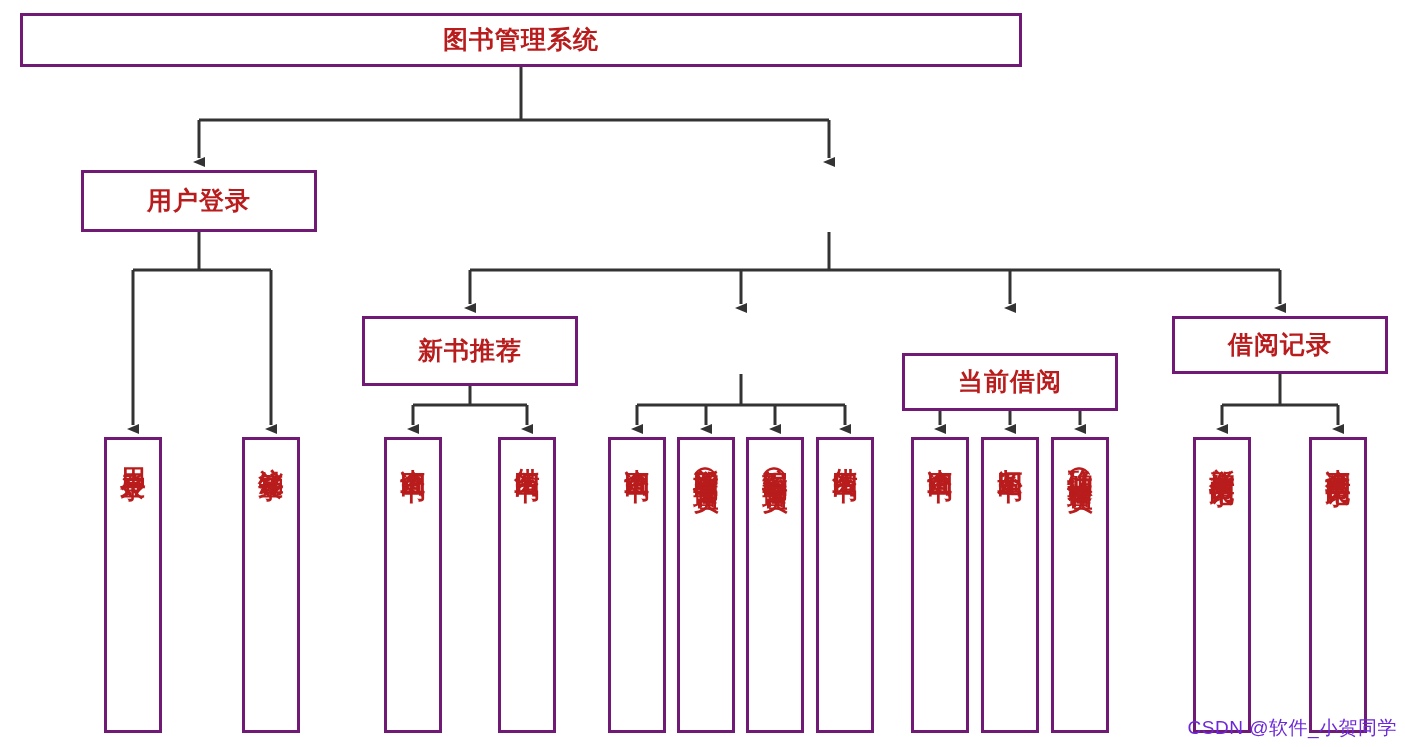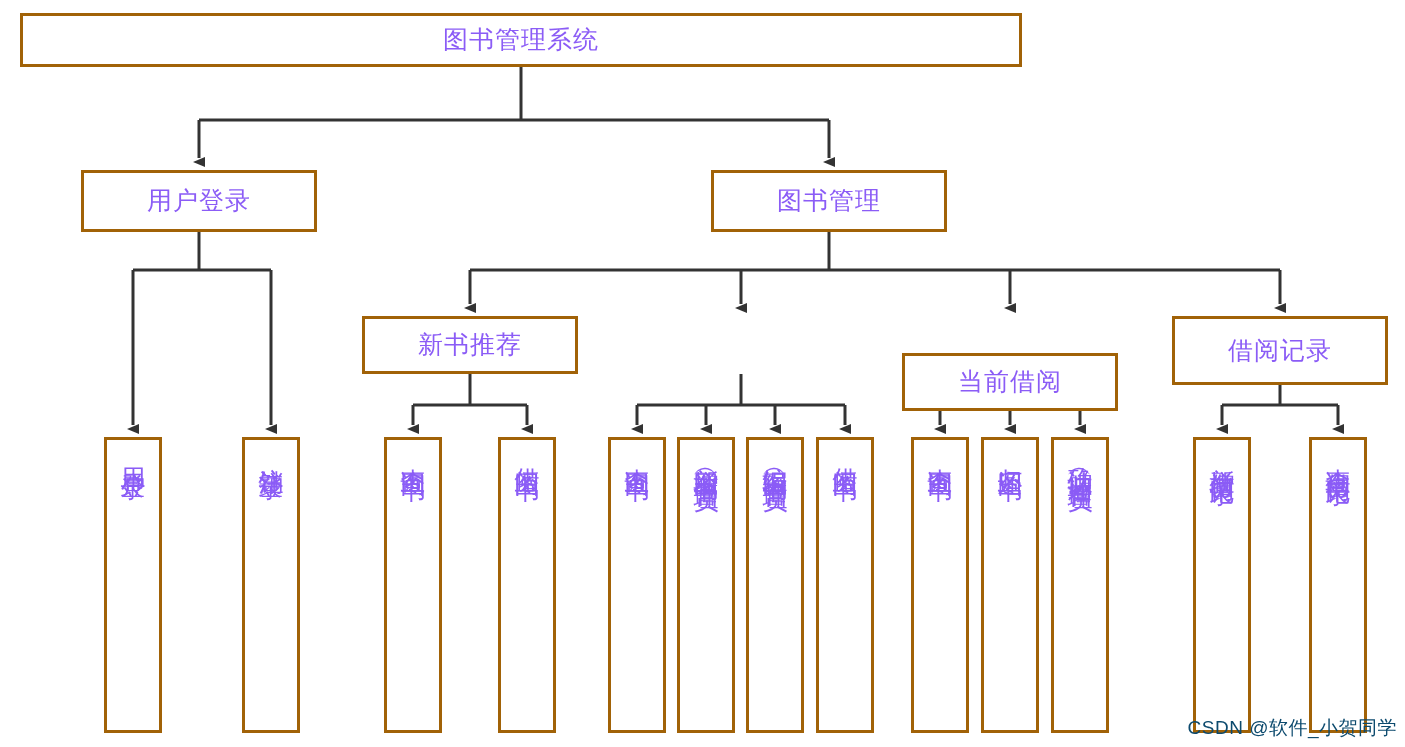--- a/index.html
+++ b/index.html
@@ -22,25 +22,26 @@
     left: 0;
     top: 0;
     width: 1405px;
     height: 747px;
     pointer-events: none;
   }
   .node {
     position: absolute;
     box-sizing: border-box;
     background: #ffffff;
-    border: 3px solid #a16207;
+    border: 3px solid #701a75;
     display: flex;
     align-items: center;
     justify-content: center;
-    color: #8b5cf6;
+    color: #b91c1c;
+    font-weight: bold;
   }
   .node .label {
     text-align: center;
     line-height: 1.18;
     letter-spacing: 1px;
     white-space: pre;
   }
   .node-root .label { font-size: 25px; }
   .node-l2 .label  { font-size: 25px; }
   .node-l3 .label  { font-size: 25px; }
@@ -55,21 +56,21 @@
     text-orientation: upright;
     letter-spacing: 3px;
     line-height: 1.0;
     white-space: nowrap;
   }
   .watermark {
     position: absolute;
     right: 8px;
     bottom: 6px;
     font-size: 19px;
-    color: #0c4a6e;
+    color: #6d28d9;
     letter-spacing: 0.5px;
     white-space: nowrap;
   }
 </style>
 </head>
 <body>
 
 <div id="canvas">
 
   <svg class="edges" viewBox="0 0 1405 747">
@@ -122,31 +123,28 @@
     </g>
   </svg>
 
   <div class="node node-root" style="left:20px; top:13px; width:1002px; height:54px;">
     <span class="label">图书管理系统</span>
   </div>
 
   <div class="node node-l2" style="left:81px; top:170px; width:236px; height:62px;">
     <span class="label">用户登录</span>
   </div>
-  <div class="node node-l2" style="left:711px; top:170px; width:236px; height:62px;">
-    <span class="label">图书管理</span>
-  </div>
 
-  <div class="node node-l3" style="left:362px; top:316px; width:216px; height:58px;">
+  <div class="node node-l3" style="left:362px; top:316px; width:216px; height:70px;">
     <span class="label">新书推荐</span>
   </div>
   <div class="node node-l3" style="left:902px; top:316px; width:216px; height:58px;margin-top:37px;">
     <span class="label">当前借阅</span>
   </div>
-  <div class="node node-l3" style="left:1172px; top:316px; width:216px; height:69px;">
+  <div class="node node-l3" style="left:1172px; top:316px; width:216px; height:58px;">
     <span class="label">借阅记录</span>
   </div>
 
   <div class="node node-leaf" style="left:104px; top:437px; width:58px; height:296px;">
     <span class="label">用户登录</span>
   </div>
   <div class="node node-leaf" style="left:242px; top:437px; width:58px; height:296px;">
     <span class="label">注销登录</span>
   </div>
 

